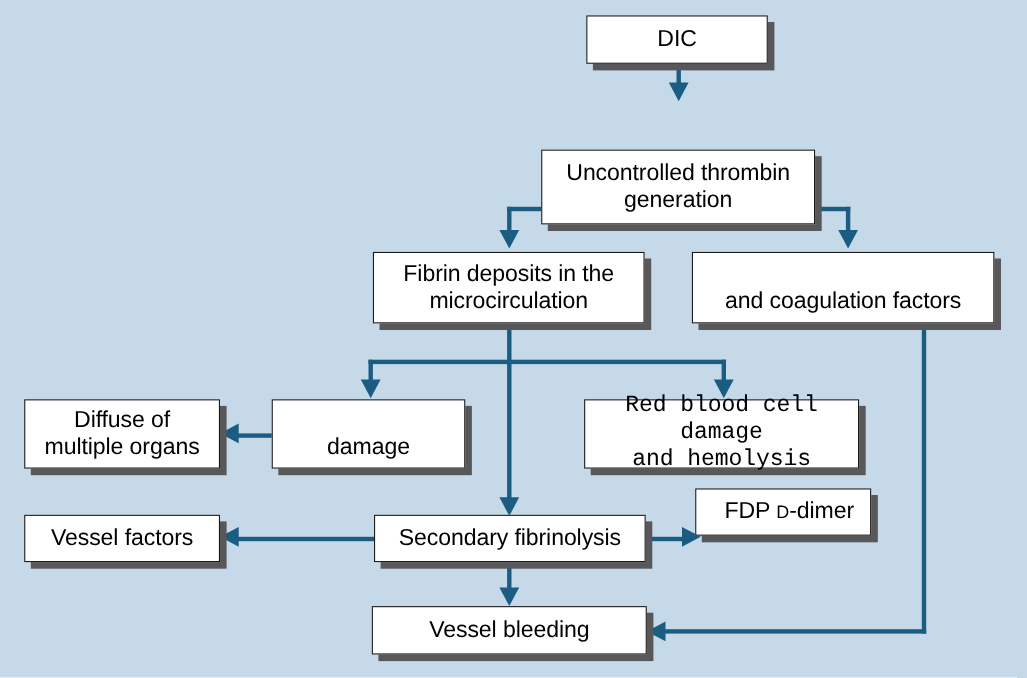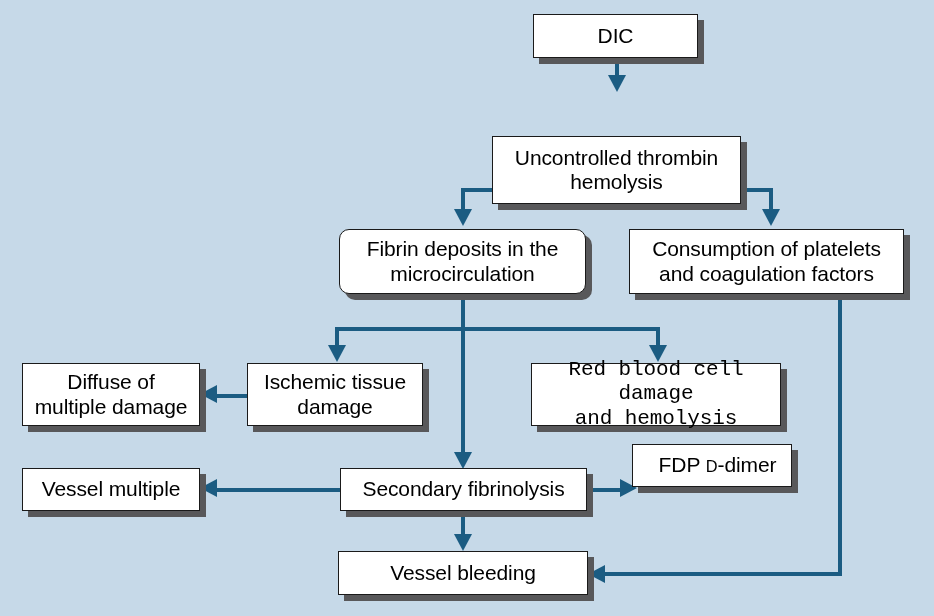--- a/index.html
+++ b/index.html
@@ -115,61 +115,61 @@
   <div class="hline" style="left:600px; top:572px; width:242px;"></div>
   <div class="arrow arrow-left" style="left:588px; top:565px;"></div>
 
   <div class="node" style="left:533px; top:14px; width:165px; height:44px;">
     <span class="lbl">DIC</span>
   </div>
 
   <div class="node" style="left:492px; top:92px; width:249px; height:68px;margin-top:44px;">
     <span class="lbl">
       <span>Uncontrolled thrombin</span><br>
-      <span>hemolysis</span>
+      <span>generation</span>
     </span>
   </div>
 
-  <div class="node" style="left:339px; top:229px; width:247px; height:65px;border-radius:10px;">
+  <div class="node" style="left:339px; top:229px; width:247px; height:65px;">
     <span class="lbl">
       <span>Fibrin deposits in the</span><br>
       <span>microcirculation</span>
     </span>
   </div>
 
   <div class="node" style="left:629px; top:229px; width:275px; height:65px;">
     <span class="lbl">
-      <span>Consumption of platelets</span><br>
+      <br>
       <span>and coagulation factors</span>
     </span>
   </div>
 
   <div class="node" style="left:22px; top:363px; width:178px; height:63px;">
     <span class="lbl">
       <span>Diffuse of</span><br>
-      <span>multiple damage</span>
+      <span>multiple organs</span>
     </span>
   </div>
 
   <div class="node" style="left:247px; top:363px; width:176px; height:63px;">
     <span class="lbl">
-      <span>Ischemic tissue</span><br>
+      <br>
       <span>damage</span>
     </span>
   </div>
 
   <div class="node" style="left:531px; top:363px; width:250px; height:63px;font-family:Liberation Mono, monospace;">
     <span class="lbl">
       <span>Red blood cell damage</span><br>
       <span>and hemolysis</span>
     </span>
   </div>
 
   <div class="node" style="left:22px; top:468px; width:178px; height:43px;">
-    <span class="lbl">Vessel multiple</span>
+    <span class="lbl">Vessel factors</span>
   </div>
 
   <div class="node" style="left:340px; top:468px; width:247px; height:43px;justify-content:center;">
     <span class="lbl">Secondary fibrinolysis</span>
   </div>
 
   <div class="node" style="left:632px; top:444px; width:160px; height:43px;padding-left:17px;">
     <span class="lbl"><span>FDP </span><span class="smallcap">D</span><span>-dimer</span></span>
   </div>
 

